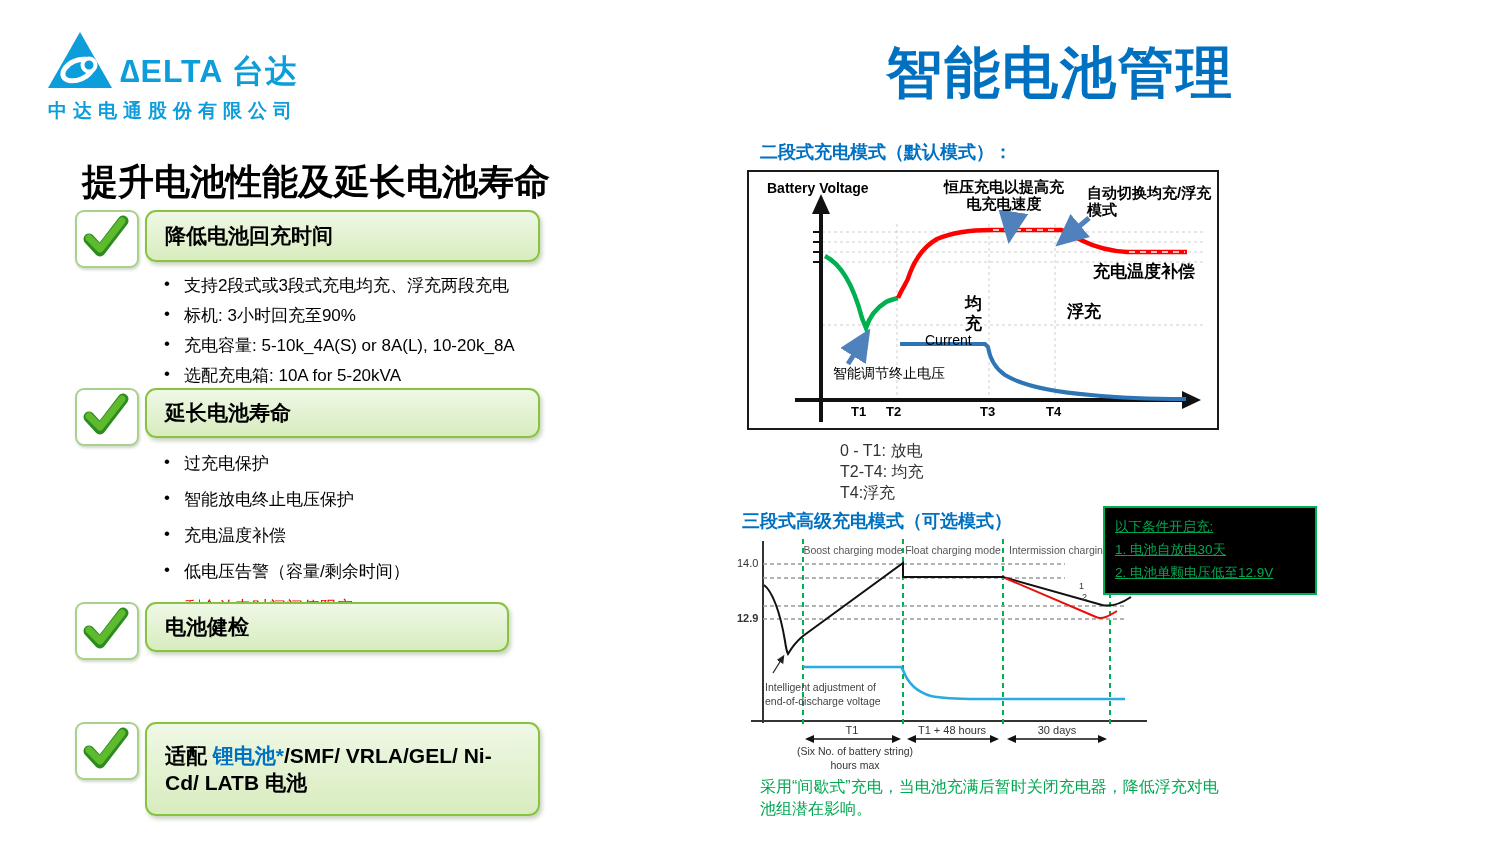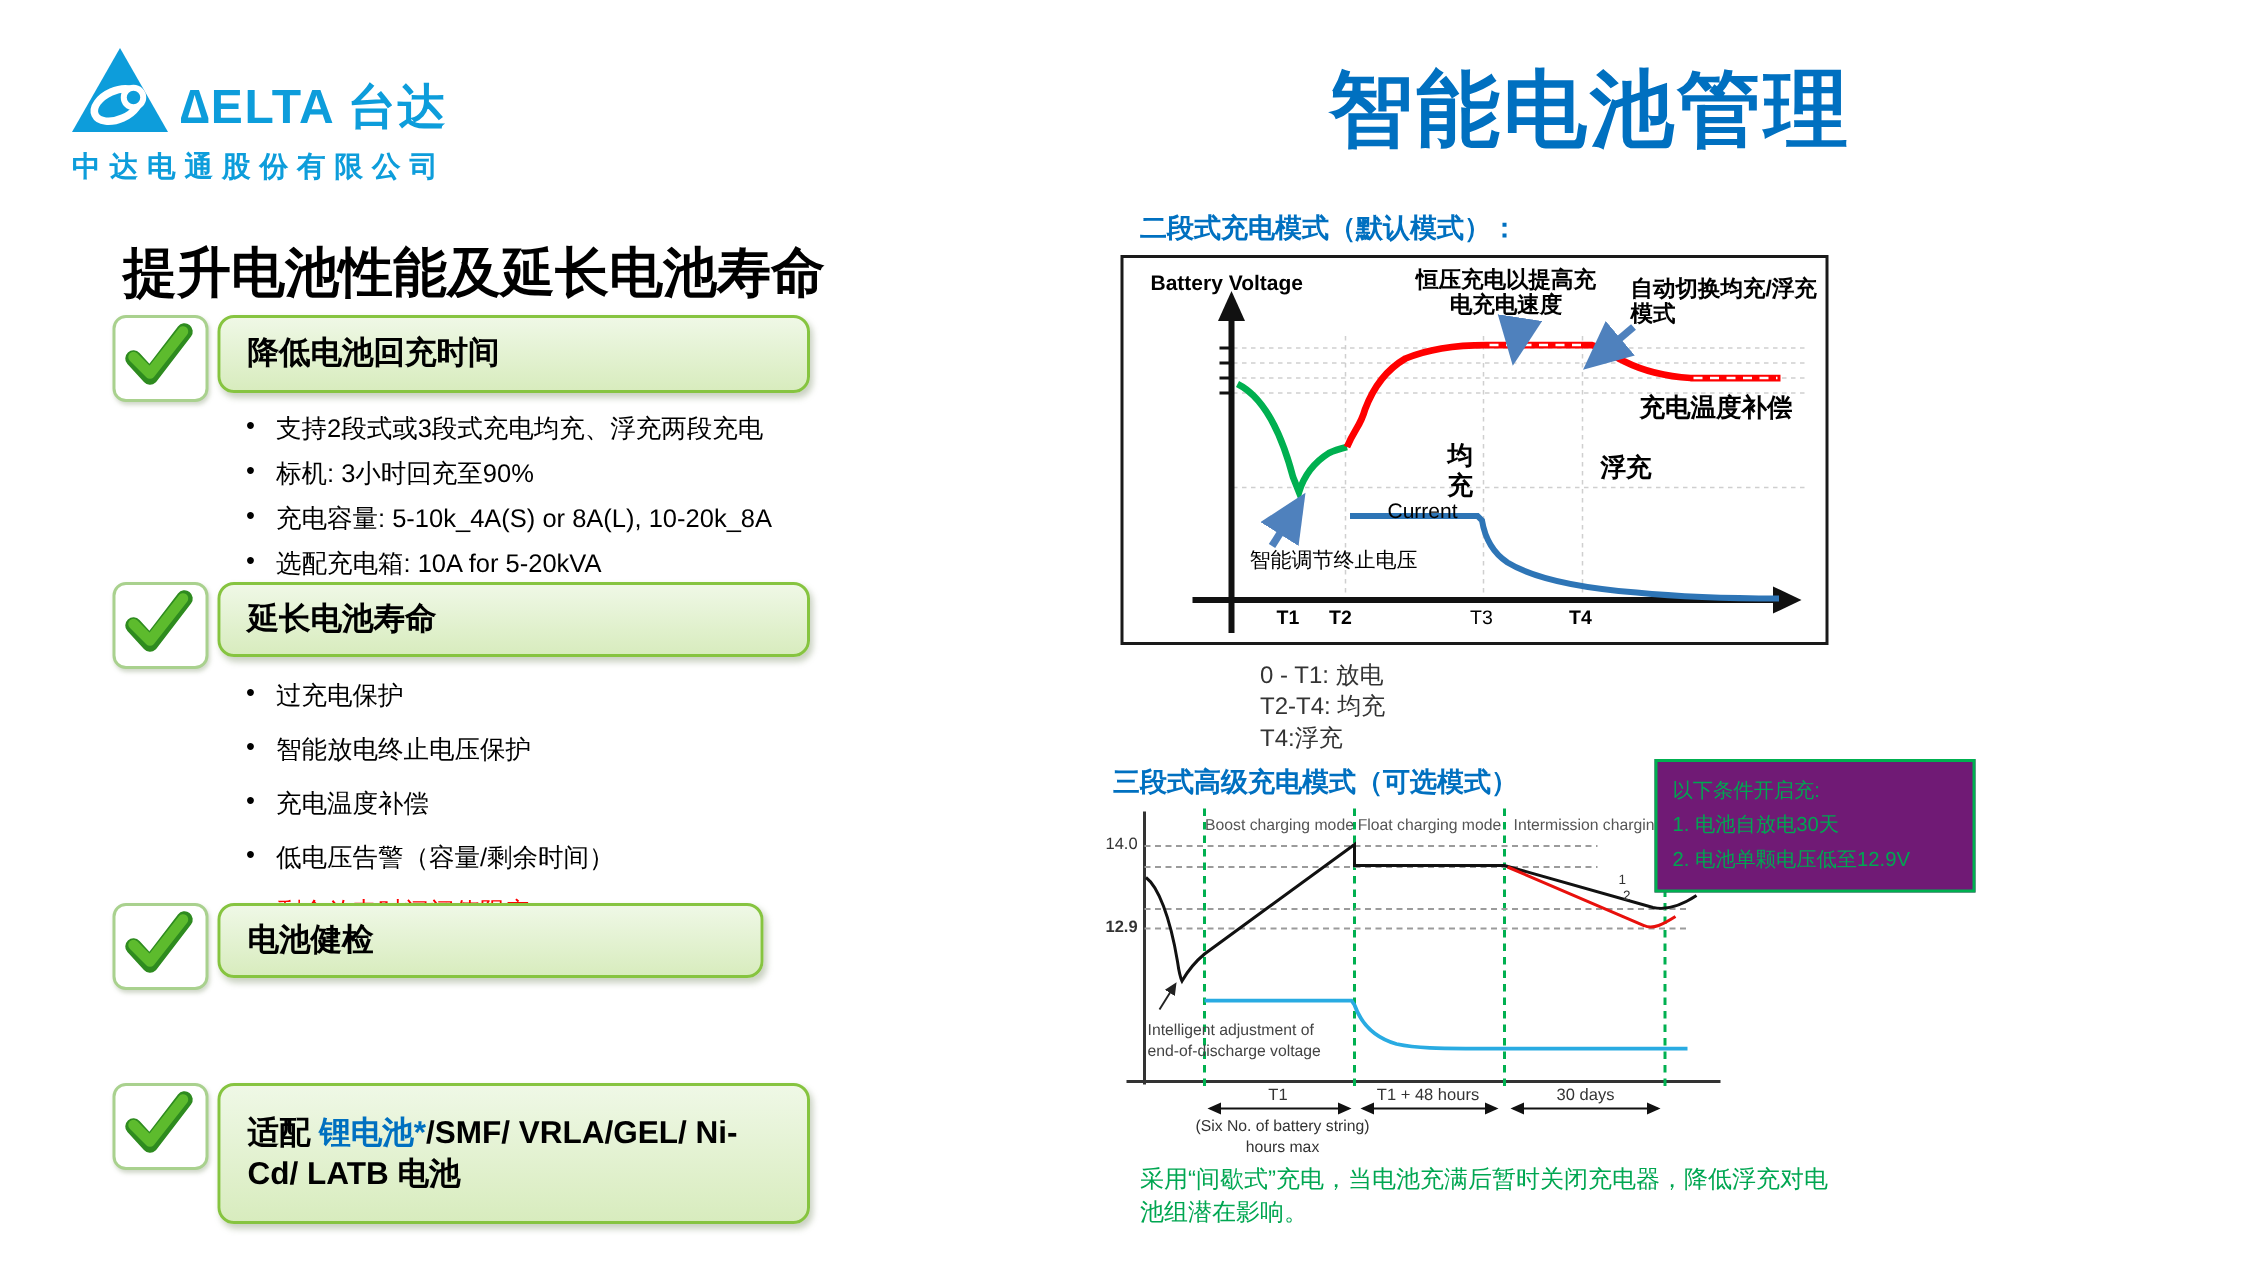--- a/index.html
+++ b/index.html
@@ -22,22 +22,22 @@
   .hdrbox .t{font-size:21px;font-weight:bold;color:#000;line-height:1.3;}
   .hl-blue{color:#0070C0;}
   ul.blist{list-style:none;margin:0;padding:0;}
   ul.blist li{position:relative;padding-left:26px;font-size:17px;color:#000;}
   ul.blist li::before{content:"•";position:absolute;left:6px;top:0;font-size:17px;color:#000;}
   ul.blist li.red, ul.blist li.red::before{color:#FF0000;}
   
   .sec-title{font-size:18px;font-weight:bold;color:#0070C0;}
   .chart1{border:2px solid #1a1a1a;background:#fff;}
   .c1lab{position:absolute;color:#000;}
-  .greenbox{background:#701a75;border:2px solid #00B050;box-sizing:border-box;padding:8px 10px;
-            color:#00A651;font-size:13.5px;line-height:1.7;z-index:6;}
+  .greenbox{background:#000000;border:2px solid #00B050;box-sizing:border-box;padding:8px 10px;
+            color:#00A651;font-size:13.5px;line-height:1.7;z-index:6;text-decoration:underline;}
   .footnote{font-size:16px;color:#00A651;line-height:1.35;}
   .modelab{font-size:10.5px;color:#555;text-align:center;}
   .intlab{font-size:11px;color:#333;text-align:center;}
 </style>
 </head>
 <body>
 
 <div id="slide">
 
   <div class="abs" style="left:48px;top:30px;width:320px;height:96px;">
@@ -158,21 +158,21 @@
     <div class="c1lab prewrap" style="left:338px;top:12px;font-size:15px;font-weight:600;line-height:1.15;">自动切换均充/浮充
 模式</div>
     <div class="c1lab" style="left:344px;top:88px;font-size:17px;font-weight:bold;">充电温度补偿</div>
     <div class="c1lab prewrap" style="left:216px;top:122px;font-size:17px;font-weight:bold;line-height:1.15;text-align:center;">均
 充</div>
     <div class="c1lab" style="left:318px;top:128px;font-size:17px;font-weight:bold;">浮充</div>
     <div class="c1lab" style="left:176px;top:160px;font-size:14px;">Current</div>
     <div class="c1lab" style="left:84px;top:193px;font-size:14px;">智能调节终止电压</div>
     <div class="c1lab" style="left:102px;top:232px;font-size:13px;font-weight:bold;">T1</div>
     <div class="c1lab" style="left:137px;top:232px;font-size:13px;font-weight:bold;">T2</div>
-    <div class="c1lab" style="left:231px;top:232px;font-size:13px;font-weight:normal;">T3</div>
+    <div class="c1lab" style="left:231px;top:232px;font-size:13px;font-weight:bold;">T3</div>
     <div class="c1lab" style="left:297px;top:232px;font-size:13px;font-weight:bold;">T4</div>
   </div>
 
   <div class="abs" style="left:840px;top:440px;font-size:16px;color:#333;line-height:21px;">
     <div>0 - T1: 放电</div>
     <div>T2-T4: 均充</div>
     <div>T4:浮充</div>
   </div>
 
   <div class="abs sec-title" style="left:742px;top:509px;">三段式高级充电模式（可选模式）</div>

